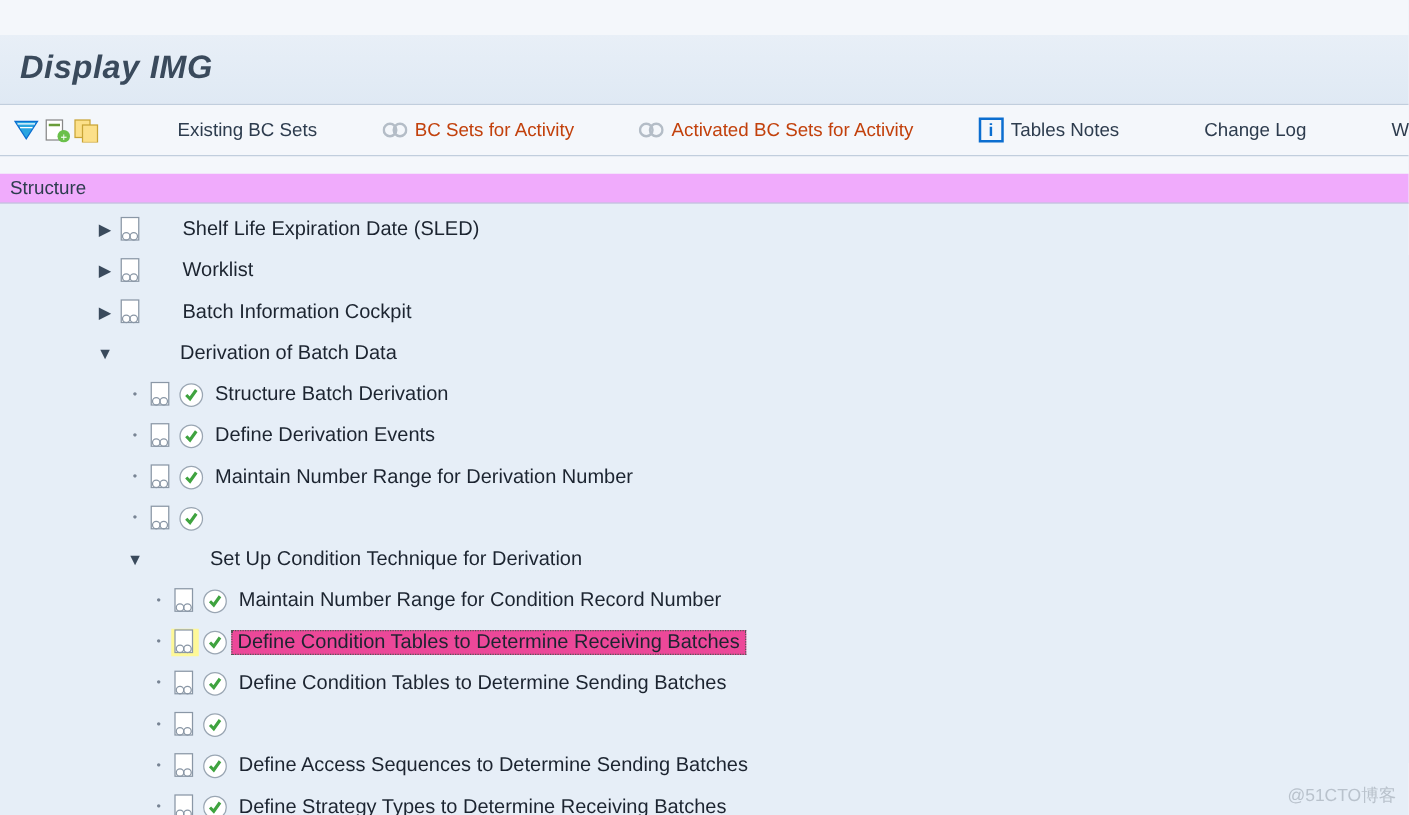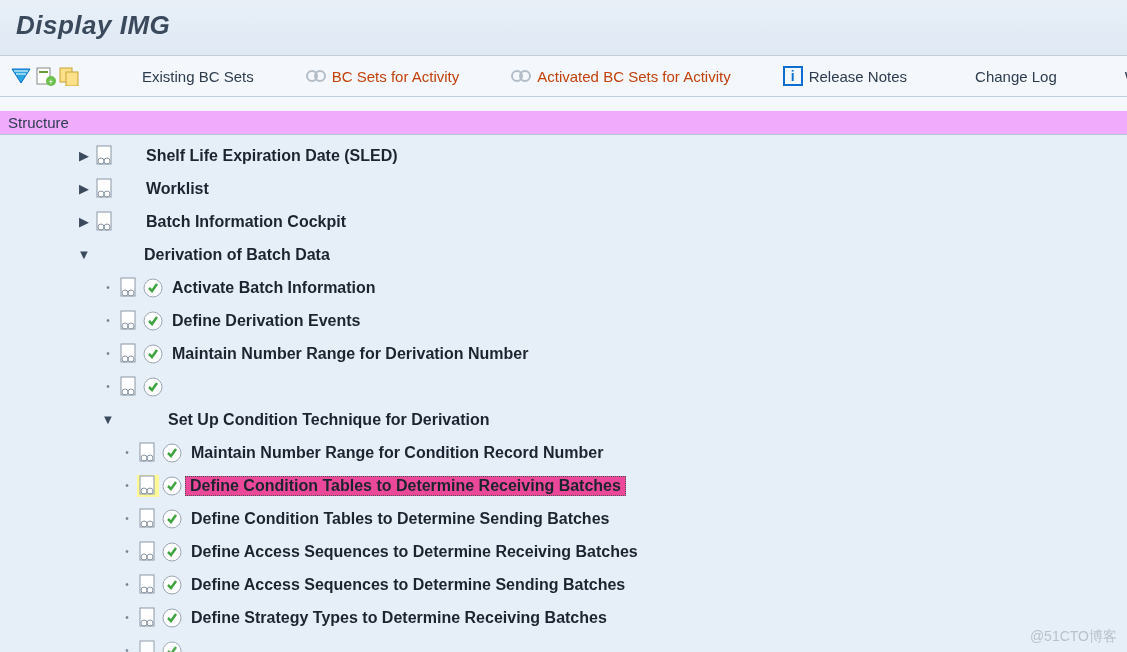--- a/index.html
+++ b/index.html
@@ -10,20 +10,21 @@
     color: #222;
     width: 1127px;
     height: 652px;
     overflow: hidden;
     position: relative;
   }
   .title-bar {
     background: linear-gradient(#e8eff7, #dfe9f4);
     padding: 10px 16px 14px 16px;
     border-bottom: 1px solid #c1cedd;
+    margin-top: 28px;
   }
   .title-text {
     font-size: 26px;
     font-weight: bold;
     font-style: italic;
     color: #3a4a5c;
     letter-spacing: 0.5px;
   }
   .toolbar {
     display: flex;
@@ -95,21 +96,21 @@
     color: #3a4a5c;
     cursor: pointer;
   }
   .expander.leaf { color:#788494; font-size:10px; }
   .doc-icon, .exec-icon {
     width: 22px; height: 22px;
     display:inline-flex; align-items:center; justify-content:center;
     margin-right: 2px;
   }
   .doc-icon svg, .exec-icon svg { display:block; }
-  .node-label { padding-left: 6px; font-weight: bold; }
+  .node-label { padding-left: 6px; }
   .selected {
     background: #ec4899;
     border: 1px dotted #555;
     padding: 0 4px;
   }
   .watermark {
     position:absolute;
     bottom:6px; right:10px;
     color:#b9c2cc; font-size:14px;
   }
@@ -156,21 +157,21 @@
   </span>
   <span class="toolbar-btn disabled">
     <svg width="20" height="16">
         <circle cx="6" cy="8" r="5" fill="none" stroke="#b4bdc7" stroke-width="2"></circle>
         <circle cx="14" cy="8" r="5" fill="none" stroke="#b4bdc7" stroke-width="2"></circle>
       </svg>
     <span>Activated BC Sets for Activity</span>
   </span>
   <span class="toolbar-btn">
     <span class="info-icon">i</span>
-    <span>Release Notes</span>
+    <span>Tables Notes</span>
   </span>
   <span class="toolbar-sep"></span>
   <span class="toolbar-btn">
       <span>Change Log</span>
     </span>
   <span class="toolbar-sep"></span>
   <span class="toolbar-btn">
       <span>Wh</span>
     </span>
 </div>
@@ -237,21 +238,21 @@
           <circle cx="6" cy="16" r="3" fill="none" stroke="#8a97a6"></circle>
           <circle cx="12" cy="16" r="3" fill="none" stroke="#8a97a6"></circle>
         </svg>
       </span>
     <span class="exec-icon">
         <svg width="22" height="22">
           <circle cx="11" cy="11" r="9" fill="#fff" stroke="#9aa6b3"></circle>
           <path d="M7 11 l3 3 l5 -7" fill="none" stroke="#3fa33f" stroke-width="2.5"></path>
         </svg>
       </span>
-    <span class="node-label">Activate Batch Information</span>
+    <span class="node-label">Structure Batch Derivation</span>
   </div>
 
   <div class="node">
     <span class="indent" style="width:98px"></span>
     <span class="expander leaf">•</span>
     <span class="doc-icon">
         <svg width="20" height="22">
           <rect x="2" y="1" width="14" height="18" fill="#fff" stroke="#8a97a6"></rect>
           <circle cx="6" cy="16" r="3" fill="none" stroke="#8a97a6"></circle>
           <circle cx="12" cy="16" r="3" fill="none" stroke="#8a97a6"></circle>
@@ -376,21 +377,20 @@
           <circle cx="6" cy="16" r="3" fill="none" stroke="#8a97a6"></circle>
           <circle cx="12" cy="16" r="3" fill="none" stroke="#8a97a6"></circle>
         </svg>
       </span>
     <span class="exec-icon">
         <svg width="22" height="22">
           <circle cx="11" cy="11" r="9" fill="#fff" stroke="#9aa6b3"></circle>
           <path d="M7 11 l3 3 l5 -7" fill="none" stroke="#3fa33f" stroke-width="2.5"></path>
         </svg>
       </span>
-    <span class="node-label">Define Access Sequences to Determine Receiving Batches</span>
   </div>
 
   <div class="node">
     <span class="indent" style="width:117px"></span>
     <span class="expander leaf">•</span>
     <span class="doc-icon">
         <svg width="20" height="22">
           <rect x="2" y="1" width="14" height="18" fill="#fff" stroke="#8a97a6"></rect>
           <circle cx="6" cy="16" r="3" fill="none" stroke="#8a97a6"></circle>
           <circle cx="12" cy="16" r="3" fill="none" stroke="#8a97a6"></circle>

